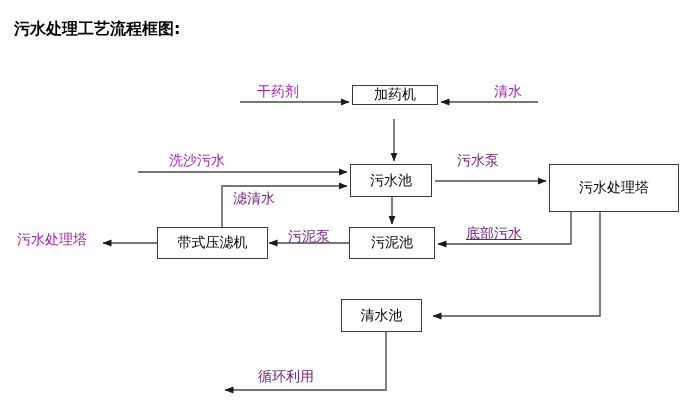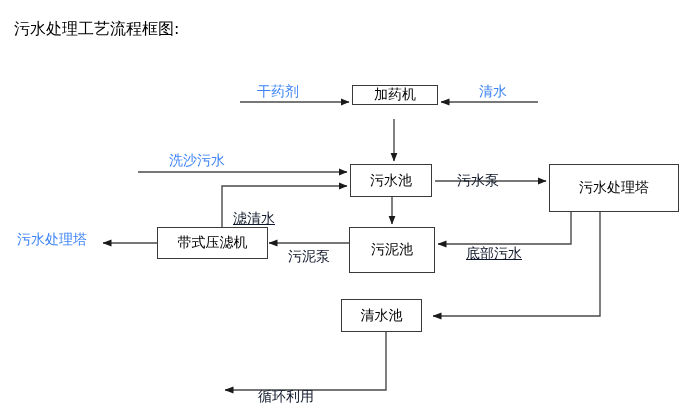--- a/index.html
+++ b/index.html
@@ -13,21 +13,21 @@
     height: 420px;
     background: #ffffff;
     font-family: "DejaVu Sans", "Liberation Sans", sans-serif;
     overflow: hidden;
   }
   #title {
     position: absolute;
     left: 14px;
     top: 19px;
     font-size: 16px;
-    font-weight: normal;
+    font-weight: bold;
     color: #000000;
     letter-spacing: 0px;
     white-space: nowrap;
   }
   #diagram-svg {
     position: absolute;
     left: 0;
     top: 0;
     width: 700px;
     height: 420px;
@@ -40,28 +40,27 @@
     display: flex;
     align-items: center;
     justify-content: center;
     font-size: 14px;
     color: #000000;
     white-space: nowrap;
   }
   .edge-label {
     position: absolute;
     font-size: 14px;
-    color: #0f172a;
+    color: #701a75;
     white-space: nowrap;
-    margin-top: 20px;
   }
   .io-label {
     position: absolute;
     font-size: 14px;
-    color: #3b82f6;
+    color: #a21caf;
     white-space: nowrap;
   }
 </style>
 </head>
 <body>
 
 <div id="page">
 
   <div id="title">污水处理工艺流程框图:</div>
 
@@ -105,43 +104,43 @@
   </div>
 
   <div class="node-box" style="left:350px; top:164px; width:82px; height:33px;">
     <span>污水池</span>
   </div>
 
   <div class="node-box" style="left:549px; top:164px; width:130px; height:48px;">
     <span>污水处理塔</span>
   </div>
 
-  <div class="node-box" style="left:349px; top:227px; width:86px; height:46px;">
+  <div class="node-box" style="left:349px; top:227px; width:86px; height:32px;">
     <span>污泥池</span>
   </div>
 
   <div class="node-box" style="left:157px; top:227px; width:111px; height:32px;">
     <span>带式压滤机</span>
   </div>
 
   <div class="node-box" style="left:341px; top:299px; width:81px; height:33px;">
     <span>清水池</span>
   </div>
 
   <div class="io-label" style="left:257px; top:83px;">干药剂</div>
 
-  <div class="io-label" style="left:479px; top:83px;">清水</div>
+  <div class="io-label" style="left:494px; top:83px;">清水</div>
 
   <div class="io-label" style="left:169px; top:152px;">洗沙污水</div>
 
   <div class="io-label" style="left:17px; top:231px;">污水处理塔</div>
 
   <div class="edge-label" style="left:457px; top:152px;">污水泵</div>
 
-  <div class="edge-label" style="left:233px; top:190px;text-decoration:underline;">滤清水</div>
+  <div class="edge-label" style="left:233px; top:190px;">滤清水</div>
 
   <div class="edge-label" style="left:288px; top:228px;">污泥泵</div>
 
   <div class="edge-label" style="left:466px; top:225px;text-decoration:underline;">底部污水</div>
 
   <div class="edge-label" style="left:258px; top:368px;text-align:right;">循环利用</div>
 
 </div>
 
 </body></html>

